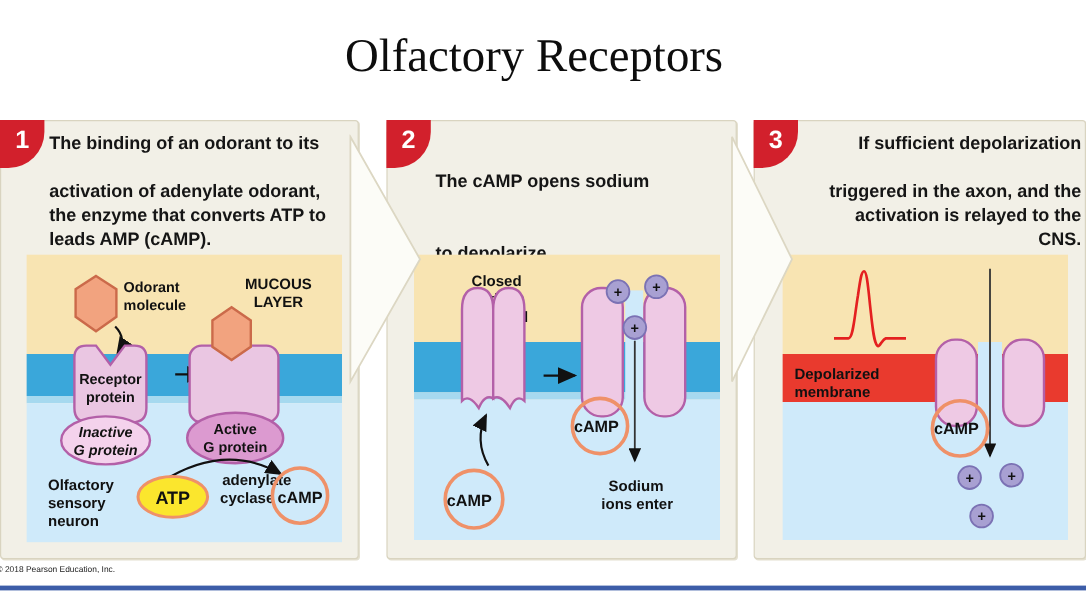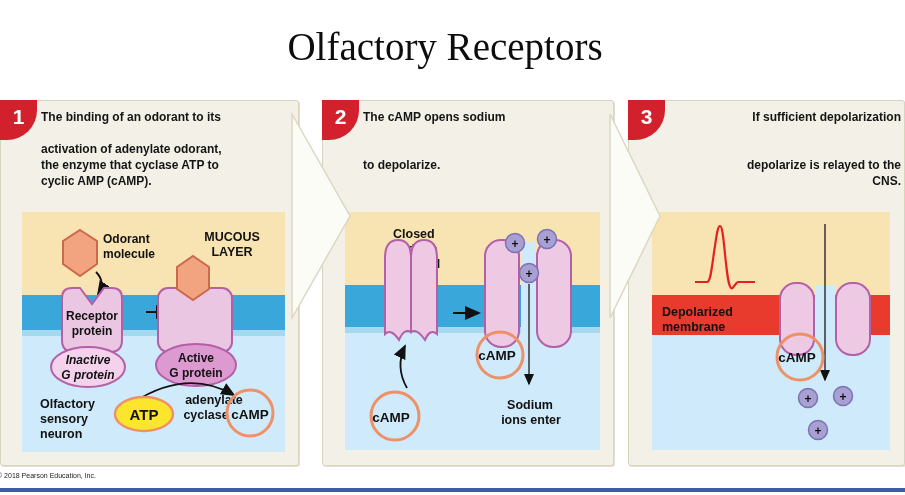--- a/index.html
+++ b/index.html
@@ -9,24 +9,24 @@
          font-family:"Liberation Serif",serif;font-size:39px;color:#0d0d0d;}
   .card{position:absolute;top:100px;height:366px;background:#f2f0e7;
         border:1px solid #d9d4c0;border-radius:3px;box-sizing:border-box;
         box-shadow:1px 1px 0 #e4e0d0;}
   #card1{left:0;width:299px;}
   #card2{left:322px;width:292px;}
   #card3{left:628px;width:277px;}
   .badge{position:absolute;left:-1px;top:-1px;width:37px;height:40px;background:#d2202c;
          color:#fff;font-weight:bold;font-size:21px;border-radius:0 0 30px 0;
          text-align:center;line-height:34px;}
-  .cap{position:absolute;top:9px;font-weight:bold;font-size:12px;color:#151515;
+  .cap{position:absolute;top:9px;font-weight:bold;font-size:15px;color:#151515;
        line-height:1.33;}
   #cap1{left:40px;width:252px;}
-  #cap2{left:40px;width:246px;}
+  #cap2{left:40px;width:246px;margin-top:32px;}
   #cap3{left:40px;width:232px;text-align:right;}
   .dsvg{position:absolute;}
   #dia1{left:22px;top:212px;}
   #dia2{left:345px;top:212px;}
   #dia3{left:652px;top:212px;}
   .chev{position:absolute;top:112px;}
   #chev1{left:290px;}
   #chev2{left:608px;}
   #copyright{position:absolute;left:-3px;top:472px;font-size:7px;color:#222;}
   #footline{position:absolute;left:0;top:488px;width:905px;height:4px;background:#3d5da8;}
@@ -37,22 +37,22 @@
 
 <div id="page">
 
   <div id="title">Olfactory Receptors</div>
 
   <div class="card" id="card1">
     <div class="badge">1</div>
     <div class="cap" id="cap1"><span>The binding of an </span><span>odorant</span><span> to its</span><br>
       <br>
       <span>activation of adenylate odorant,</span><br>
-      <span>the enzyme that cyclase ATP to</span><br>
-      <span>cyclic AMP (cAMP).</span>
+      <span>the enzyme that converts ATP to</span><br>
+      <span>leads AMP (cAMP).</span>
     </div>
   </div>
 
   <svg class="dsvg" id="dia1" width="263" height="240" viewBox="0 0 263 240">
     <defs>
       <marker id="ah1" markerWidth="9" markerHeight="7" refX="7" refY="3.5" orient="auto">
         <path d="M0,0 L8,3.5 L0,7 Z" fill="#111"></path>
       </marker>
     </defs>
     <rect x="0" y="0" width="263" height="83" fill="#f8e4b2"></rect>
@@ -152,22 +152,22 @@
 
     <text x="185" y="197" text-anchor="middle" font-size="12.5">Sodium</text>
     <text x="186" y="212" text-anchor="middle" font-size="12.5">ions enter</text>
   </svg>
 
   <div class="card" id="card3">
     <div class="badge">3</div>
     <div class="cap" id="cap3">
       <span>If sufficient depolarization</span><br>
       <br>
-      <br>
-      <span>depolarize is relayed to the</span><br>
+      <span>triggered in the axon, and the</span><br>
+      <span>activation is relayed to the</span><br>
       <span>CNS.</span>
     </div>
   </div>
 
   <svg class="dsvg" id="dia3" width="238" height="238" viewBox="0 0 238 238">
     <defs>
       <marker id="ah3" markerWidth="9" markerHeight="7" refX="7" refY="3.5" orient="auto">
         <path d="M0,0 L8,3.5 L0,7 Z" fill="#111"></path>
       </marker>
     </defs>

